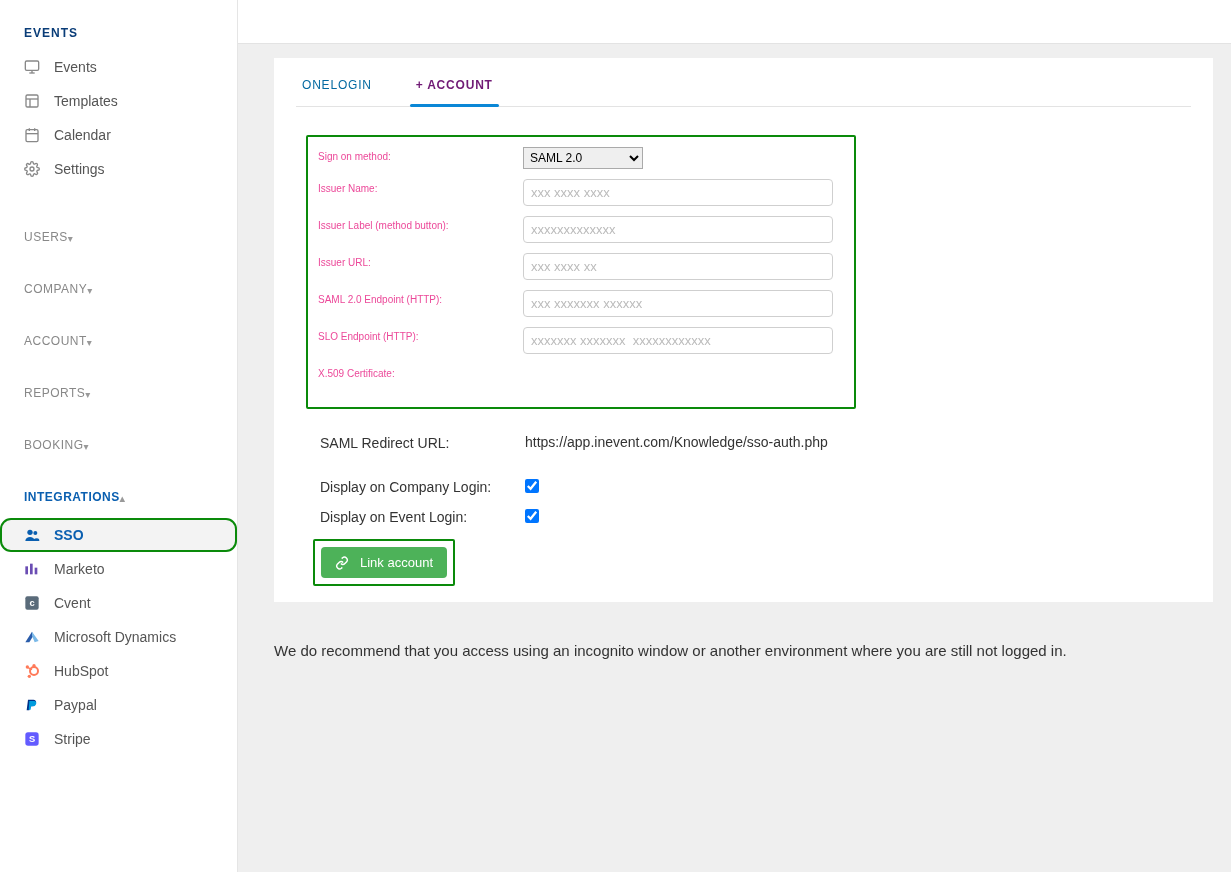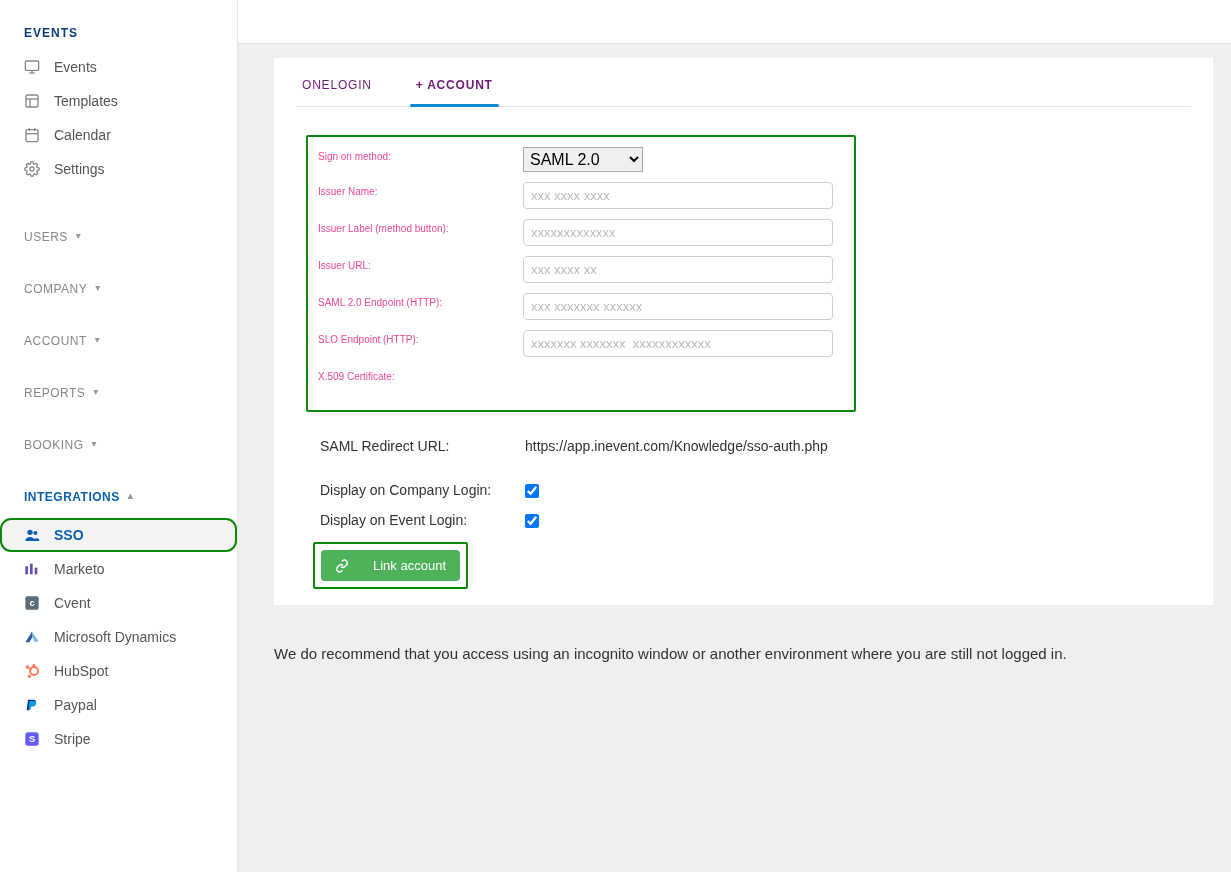--- a/index.html
+++ b/index.html
@@ -9,49 +9,49 @@
 .sidebar::-webkit-scrollbar { width:14px; }
 .sidebar::-webkit-scrollbar-track { background:#f0f0f0; }
 .sidebar::-webkit-scrollbar-thumb { background:#c0c0c0; }
 .section-title { padding:12px 24px 10px; font-size:12px; font-weight:700; letter-spacing:1px; color:#0a3d78; text-transform:uppercase; }
 .nav-item { display:flex; align-items:center; gap:14px; padding:9px 24px; cursor:pointer; color:#555; position:relative; }
 .nav-item.sub { padding-left:24px;border-radius:11px; }
 .nav-item.active { background:#f3f3f3; color:#0a5fb0; font-weight:600; }
 .nav-item.highlight-box { outline:2px solid #0a8a0a; outline-offset:-2px; }
 .nav-item .label { font-size:14px; }
 .nav-item .icon { width:16px; height:16px; display:flex; align-items:center; justify-content:center; flex-shrink:0; color:#888; }
-.nav-group { padding:14px 24px 6px; font-size:12px; font-weight:500; letter-spacing:.5px; color:#888; cursor:pointer; display:flex; align-items:flex-start; gap:8px; }
+.nav-group { padding:14px 24px 6px; font-size:12px; font-weight:500; letter-spacing:.5px; color:#888; cursor:pointer; display:flex; align-items:flex-end; }
 .nav-group.open { color:#0a5fb0; font-weight:700; }
 .caret { font-size:10px; color:#999; }
 
 .main { flex:1; height:872px; overflow-y:auto; background:#efefef; }
 .topbar { height:44px; background:#fff; border-bottom:1px solid #e3e3e3; }
 .panel { margin:14px 18px 30px 36px; background:#fff; padding:0; position:relative; }
 .tabs { padding: 18px 22px 0; }
-.tab { display:inline-block; padding:0 6px 14px; margin-right:28px; font-size:12px; letter-spacing:.8px; color:#701a75; cursor:pointer; position:relative; }
+.tab { display:inline-block; padding:0 6px 14px; margin-right:28px; font-size:12px; letter-spacing:.8px; color:#0369a1; cursor:pointer; position:relative; }
 .tab.active { color:#701a75; font-weight:600; }
 .tab.active::after { content:""; position:absolute; left:0; right:0; bottom:-1px; height:3px; background:#0a87d6; border-radius:2px; }
 .tabline { border-bottom:1px solid #e3e3e3; margin:0 22px; }
 
 .form-area { padding:28px 18px 10px 32px; }
 .green-block { border:2px solid #0a8a0a; padding:10px 10px 18px 10px; width:550px; border-radius:2px; }
 .row { display:flex; align-items:flex-start; margin-bottom:10px; }
 .row label.fl { width:205px; padding-top:4px; color:#ec4899; font-size:10px; }
 .row .control { flex:1; }
 .row input[type=text], .row textarea, .row select.styled { width:310px; padding:5px 7px; border:1px solid #cfcfcf; border-radius:4px; font-size:13px; color:#bbb; background:#fff; filter:blur(0); }
 .row textarea { height:250px; resize:none; }
-.row select { width:120px; padding:2px; border:1px solid #aaa; font-size:16px; }
+.row select { width:120px; padding:2px; border:1px solid #aaa; font-size:12px; }
 .blur-text { color:#d0d0d0; filter:blur(3px); user-select:none; }
-.row2 { display:flex; align-items:flex-end; padding:6px 0 6px 14px; }
+.row2 { display:flex; align-items:center; padding:6px 0 6px 14px; }
 .row2 label.fl { width:205px; color:#333; font-size:14px; padding-top:2px; }
 .row2 .val { color:#333; font-size:14px; }
 .cb { width:14px; height:14px; }
 
 .link-block { margin:8px 0 6px 7px; padding:6px; display:inline-block; border:2px solid #0a8a0a; border-radius:2px; }
-.link-btn { background:#4db259; color:#fff; border:none; padding:8px 14px; border-radius:4px; font-size:13px; display:flex; align-items:center; gap:24px; cursor:pointer; }
+.link-btn { background:#4db259; color:#fff; border:none; padding:8px 14px; border-radius:4px; font-size:13px; display:flex; align-items:center; gap:11px; cursor:pointer; }
 
 .note { padding:10px 0 30px 0; color:#333; font-size:15px; }
 
 svg { display:block; }
 </style>
 </head>
 <body>
 
 <div class="app">
   <aside class="sidebar">

